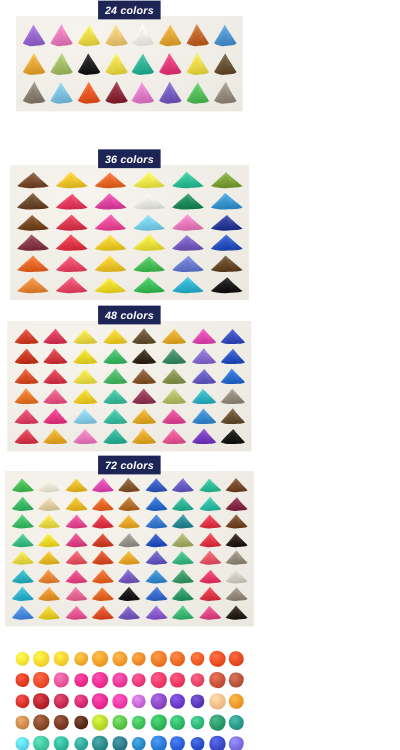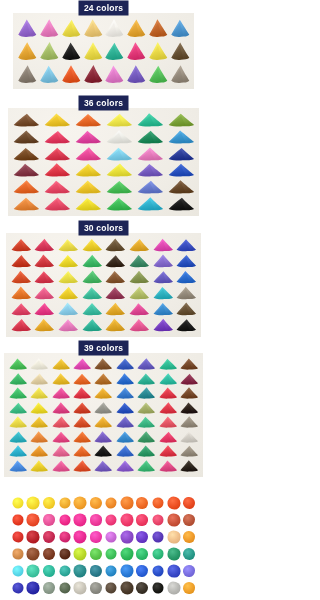--- a/index.html
+++ b/index.html
@@ -27,20 +27,21 @@
     width: 100%;
   }
 
   
   .label-row {
     display: flex;
     justify-content: center;
     align-items: center;
     position: relative;
     z-index: 5;
+    font-style: italic;
   }
   .badge {
     background: #1d2456;
     color: #ffffff;
     font-size: 8.5px;
     line-height: 1;
     letter-spacing: 0.2px;
     padding: 2.5px 5px 3px 5px;
     white-space: nowrap;
     font-weight: 600;
@@ -605,21 +606,21 @@
              C 13 29, 20 29, 26 28.5
              C 24 22, 22 15, 20 9 Z" fill="#7c7162" opacity="0.22"></path>
   </svg>
             </div>
           </div>
         </div>
     </div>
   </div>
 
   <div class="section" style="height:125px;">
-    <div class="label-row" style="height:16px;">
+    <div class="label-row" style="height:16px;margin-top:24px;">
       <span class="badge">36 colors</span>
     </div>
     <div class="paper" style="position:absolute; left:8px; top:13px; width:191px; height:108px;">
       <div class="grid" id="grid-1" style="grid-template-columns: repeat(6, 1fr); grid-template-rows: repeat(6, 1fr); padding: 4px 3px;">
           <div class="cell">
             <div class="stroke">
   <svg viewBox="0 0 40 34" preserveAspectRatio="none" aria-hidden="true">
     <defs>
       <linearGradient id="g101" x1="0" y1="0" x2="0.3" y2="1">
         <stop offset="0%" stop-color="#976b4a"></stop>
@@ -1372,21 +1373,21 @@
              C 24 22, 22 15, 20 9 Z" fill="#000000" opacity="0.22"></path>
   </svg>
             </div>
           </div>
         </div>
     </div>
   </div>
 
   <div class="section" style="height:120px;">
     <div class="label-row" style="height:16px;">
-      <span class="badge">30 colors</span>
+      <span class="badge">48 colors</span>
     </div>
     <div class="paper" style="position:absolute; left:6px; top:13px; width:195px; height:104px;">
       <div class="grid" id="grid-2" style="grid-template-columns: repeat(8, 1fr); grid-template-rows: repeat(6, 1fr); padding: 4px 3px;">
           <div class="cell">
             <div class="stroke">
   <svg viewBox="0 0 40 34" preserveAspectRatio="none" aria-hidden="true">
     <defs>
       <linearGradient id="g201" x1="0" y1="0" x2="0.3" y2="1">
         <stop offset="0%" stop-color="#f55f46"></stop>
         <stop offset="55%" stop-color="#d9432a"></stop>
@@ -2390,21 +2391,21 @@
              C 24 22, 22 15, 20 9 Z" fill="#000000" opacity="0.22"></path>
   </svg>
             </div>
           </div>
         </div>
     </div>
   </div>
 
   <div class="section" style="height:140px;">
     <div class="label-row" style="height:16px;">
-      <span class="badge">39 colors</span>
+      <span class="badge">72 colors</span>
     </div>
     <div class="paper" style="position:absolute; left:4px; top:13px; width:199px; height:124px;">
       <div class="grid" id="grid-3" style="grid-template-columns: repeat(9, 1fr); grid-template-rows: repeat(8, 1fr); padding: 4px 3px;">
           <div class="cell">
             <div class="stroke">
   <svg viewBox="0 0 40 34" preserveAspectRatio="none" aria-hidden="true">
     <defs>
       <linearGradient id="g301" x1="0" y1="0" x2="0.3" y2="1">
         <stop offset="0%" stop-color="#66e076"></stop>
         <stop offset="55%" stop-color="#4ac45a"></stop>

